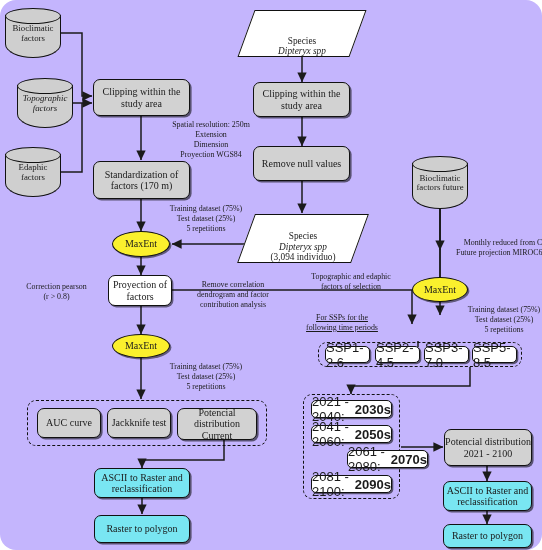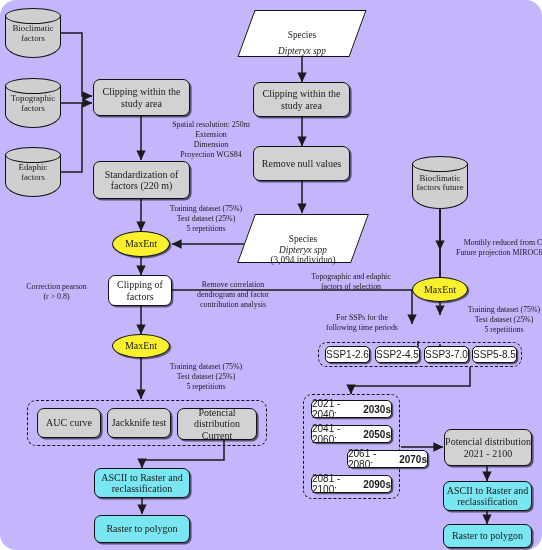--- a/index.html
+++ b/index.html
@@ -32,29 +32,29 @@
   .cyl .cyl-top{position:absolute;left:0;right:0;top:0;height:14px;
       background:#cfcfcf;border:1.4px solid #111;border-radius:50%;}
   .cyl .cyl-lbl{position:absolute;left:0;right:0;top:50%;transform:translateY(-45%);
       text-align:center;z-index:3;}
 
   
   .para{font-size:9.3px;}
   .para .para-shape{position:absolute;inset:0;background:#fff;border:1.4px solid #111;
       transform:skewX(-20deg);}
   .para .para-lbl{position:absolute;inset:0;display:flex;flex-direction:column;
-      align-items:center;justify-content:space-between;z-index:3;line-height:1.15;margin-top:20px;}
+      align-items:center;justify-content:flex-end;z-index:3;line-height:1.15;margin-top:20px;}
 
   
   .dashed{position:absolute;border:1.7px dashed #111;border-radius:9px;box-sizing:border-box;}
 
   
   .pill{position:absolute;box-sizing:border-box;background:#fff;border:1.3px solid #111;
         border-radius:5px;display:flex;align-items:center;justify-content:center;
-        font-family:"Liberation Sans",sans-serif;font-size:10px;
+        font-family:"Liberation Sans",sans-serif;font-size:13px;
         box-shadow:1.3px 1.3px 0 rgba(0,0,0,.55);}
   .pill b{font-weight:bold;}
 
   
   .ann{position:absolute;font-size:7.9px;line-height:1.26;color:#1b1b1b;white-space:pre-line;}
   .ann.center{text-align:center;}
   .ann.left{text-align:center;}
 
   .it{font-style:italic;}
 </style>
@@ -119,21 +119,21 @@
     </g>
   </svg>
 
   <div class="node cyl" style="left:5px;top:8px;width:56px;height:50px;">
     <div class="cyl-body"></div>
     <div class="cyl-top"></div>
     <div class="cyl-lbl" style="white-space:pre-line;">Bioclimatic
 factors</div>
   </div>
 
-  <div class="node cyl" style="left:5px;top:78px;width:56px;height:50px;">
+  <div class="node cyl" style="left:17px;top:78px;width:56px;height:50px;font-style:italic;">
     <div class="cyl-body"></div>
     <div class="cyl-top"></div>
     <div class="cyl-lbl" style="white-space:pre-line;">Topographic
 factors</div>
   </div>
 
   <div class="node cyl" style="left:5px;top:147px;width:56px;height:50px;">
     <div class="cyl-body"></div>
     <div class="cyl-top"></div>
     <div class="cyl-lbl" style="white-space:pre-line;">Edaphic
@@ -142,29 +142,29 @@
 
   <div class="node proc" style="left:93px;top:79px;width:97px;height:37px;white-space:pre-line;">Clipping within the
 study area</div>
 
   <div class="ann left" style="left:146px;top:120px;width:130px;">Spatial resolution: 250m
 Extension
 Dimension
 Proyection WGS84</div>
 
   <div class="node proc" style="left:93px;top:161px;width:97px;height:38px;white-space:pre-line;">Standardization of
-factors (220 m)</div>
+factors (170 m)</div>
 
   <div class="ann left" style="left:146px;top:204px;width:120px;">Training dataset (75%)
 Test dataset (25%)
 5 repetitions</div>
 
   <div class="node ellipse" style="left:112px;top:231px;width:58px;height:26px;">MaxEnt</div>
 
-  <div class="node proc white" style="left:108px;top:275px;width:64px;height:31px;white-space:pre-line;">Clipping of
+  <div class="node proc white" style="left:108px;top:275px;width:64px;height:31px;white-space:pre-line;">Proyection of
 factors</div>
 
   <div class="ann center" style="left:10px;top:282px;width:93px;">Correction pearson
 (r &gt; 0.8)</div>
 
   <div class="ann center" style="left:178px;top:280px;width:110px;">Remove correlation
 dendrogram and factor
 contribution analysis</div>
 
   <div class="node ellipse" style="left:112px;top:334px;width:58px;height:24px;">MaxEnt</div>
@@ -221,21 +221,21 @@
 
   <div class="ann left" style="left:296px;top:272px;width:110px;">Topographic and edaphic
 factors of selection</div>
 
   <div class="node ellipse" style="left:412px;top:277px;width:56px;height:25px;">MaxEnt</div>
 
   <div class="ann left" style="left:444px;top:305px;width:120px;">Training dataset (75%)
 Test dataset (25%)
 5 repetitions</div>
 
-  <div class="ann left" style="left:312px;top:313px;width:100px;">For SSPs for the
+  <div class="ann left" style="left:292px;top:313px;width:100px;text-decoration:underline;">For SSPs for the
 following time periods</div>
 
   <div class="dashed" style="left:318px;top:342px;width:204px;height:25px;"></div>
 
   <div class="pill" style="left:325px;top:346px;width:45px;height:17px;">SSP1-2.6</div>
   <div class="pill" style="left:375px;top:346px;width:45px;height:17px;">SSP2-4.5</div>
   <div class="pill" style="left:424px;top:346px;width:45px;height:17px;">SSP3-7.0</div>
   <div class="pill" style="left:472px;top:346px;width:45px;height:17px;">SSP5-8.5</div>
 
   <div class="dashed" style="left:303px;top:394px;width:97px;height:105px;"></div>

